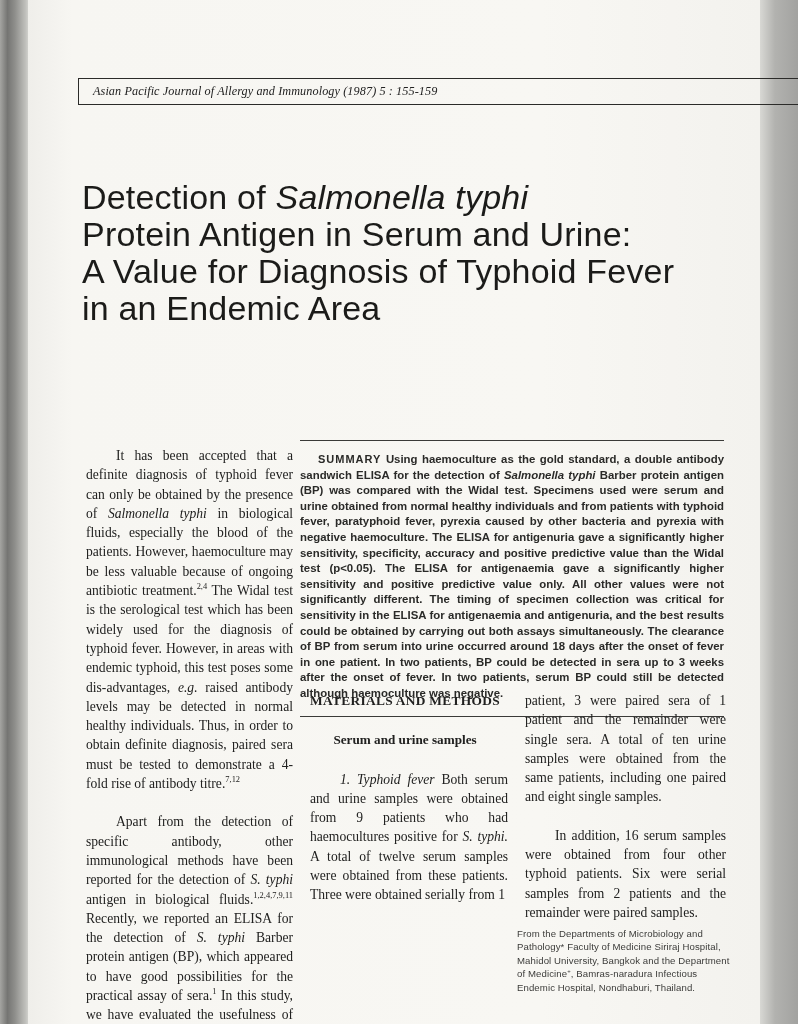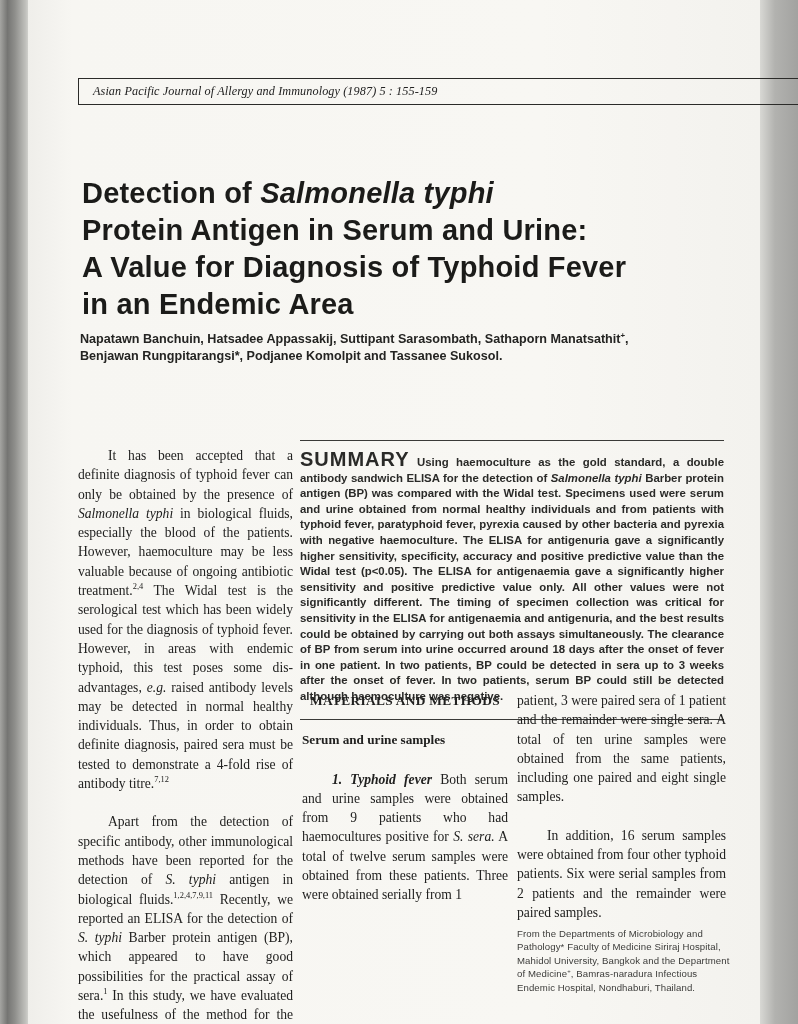--- a/index.html
+++ b/index.html
@@ -35,62 +35,62 @@
     box-sizing: border-box;
     padding-left: 14px;
   }
   .journal-box .cite {
     font-style: italic; font-size: 12.2px; color: #222; letter-spacing: 0.1px;
   }
 
   .paper-title {
     position: absolute; left: 54px; top: 156px; width: 620px;
     font-family: "Liberation Sans", sans-serif;
-    font-size: 29px; line-height: 37px; font-weight: 700;
+    font-size: 34px; line-height: 37px; font-weight: 400;
     color: #1b1b19; white-space: pre-line; letter-spacing: 0.2px;
   }
 
   .authors {
     position: absolute; left: 52px; top: 331px; width: 640px;
     font-family: "Liberation Sans", sans-serif;
     font-weight: bold; font-size: 12.6px; line-height: 17px;
     color: #242422; white-space: pre-line;
   }
 
   .col { position: absolute; text-align: justify; font-size: 13.6px; line-height: 19.3px; color: #212120; }
-  .col p { margin: 0 0 19px 0; }
+  .col p { margin: 0 0 19px 8px; }
   .col p.indent { text-indent: 30px; }
   .col p:last-child { margin-bottom: 0; }
 
   .col-left  { left: 50px;  top: 446px; width: 215px; }
   .col-mid   { left: 274px; top: 691px; width: 206px; }
   .col-right { left: 489px; top: 691px; width: 209px; }
 
   .summary-section {
     position: absolute; left: 272px; top: 440px; width: 424px;
     border-top: 1.6px solid #3a3a38;
     border-bottom: 1.6px solid #3a3a38;
     padding: 11px 0 14px 0;
     font-family: "Liberation Sans", sans-serif;
     font-weight: bold; font-size: 11.4px; line-height: 15.6px;
     text-align: justify; color: #2a2a28;
   }
 
   .run-i  { font-style: italic; }
-  .run-bi { font-weight: bold; font-style: italic; }
+  .run-bi { font-weight: normal; font-style: italic; }
   .run-sup { font-size: 0.62em; vertical-align: super; line-height: 0; }
-  .run-lead { font-size: 20px; letter-spacing: 1px; }
+  .run-lead { font-size: 11px; letter-spacing: 1px; margin-left: 18px; }
 
   .section-heading {
     font-weight: bold; text-align: center; text-indent: 0 !important;
     font-size: 13.4px; letter-spacing: 0.3px;
     margin: 0 0 20px 0 !important;
   }
   .subsection-heading {
-    font-weight: bold; text-align: left; text-indent: 0 !important;
+    font-weight: bold; text-align: center; text-indent: 0 !important;
     font-size: 13.2px;
     margin: 0 0 20px 0 !important;
   }
 
   .affiliation-footnote {
     position: absolute; left: 489px; top: 927px; width: 216px;
     font-family: "Liberation Sans", sans-serif;
     font-size: 9.6px; line-height: 13.4px; color: #3c3c3a;
     text-align: left; letter-spacing: 0.1px;
   }
@@ -106,34 +106,32 @@
 
     <div class="journal-box">
       <span class="cite">Asian Pacific Journal of Allergy and Immunology (1987) 5 : 155-159</span>
     </div>
 
     <h1 class="paper-title"><span>Detection of </span><span class="run-i">Salmonella typhi</span><span>
 Protein Antigen in Serum and Urine:
 A Value for Diagnosis of Typhoid Fever
 in an Endemic Area</span></h1>
 
-    <div class="authors"><span>Napatawn Banchuin, Hatsadee Appassakij, Suttipant Sarasombath, Sathaporn Manatsathit</span><span class="run-sup">+</span><span>,
-Benjawan Rungpitarangsi*, Podjanee Komolpit and Tassanee Sukosol.</span></div>
 
     <div class="col col-left">
       <p class="indent"><span>It has been accepted that a definite diagnosis of typhoid fever can only be obtained by the presence of </span><span class="run-i">Salmonella typhi</span><span> in biological fluids, especially the blood of the patients. However, haemoculture may be less valuable because of ongoing antibiotic treatment.</span><span class="run-sup">2,4</span><span> The Widal test is the serological test which has been widely used for the diagnosis of typhoid fever. However, in areas with endemic typhoid, this test poses some dis-advantages, </span><span class="run-i">e.g.</span><span> raised antibody levels may be detected in normal healthy individuals. Thus, in order to obtain definite diagnosis, paired sera must be tested to demonstrate a 4-fold rise of antibody titre.</span><span class="run-sup">7,12</span></p>
       <p class="indent"><span>Apart from the detection of specific antibody, other immunological methods have been reported for the detection of </span><span class="run-i">S. typhi</span><span> antigen in biological fluids.</span><span class="run-sup">1,2,4,7,9,11</span><span> Recently, we reported an ELISA for the detection of </span><span class="run-i">S. typhi</span><span> Barber protein antigen (BP), which appeared to have good possibilities for the practical assay of sera.</span><span class="run-sup">1</span><span> In this study, we have evaluated the usefulness of the method for the diagnosis of typhoid fever in an endemic area. Both sera and urine specimens were</span></p>
     </div>
 
     <div class="summary-section"><span class="run-lead">SUMMARY</span><span> Using haemoculture as the gold standard, a double antibody sandwich ELISA for the detection of </span><span class="run-i">Salmonella typhi</span><span> Barber protein antigen (BP) was compared with the Widal test. Specimens used were serum and urine obtained from normal healthy individuals and from patients with typhoid fever, paratyphoid fever, pyrexia caused by other bacteria and pyrexia with negative haemoculture. The ELISA for antigenuria gave a significantly higher sensitivity, specificity, accuracy and positive predictive value than the Widal test (p&lt;0.05). The ELISA for antigenaemia gave a significantly higher sensitivity and positive predictive value only. All other values were not significantly different. The timing of specimen collection was critical for sensitivity in the ELISA for antigenaemia and antigenuria, and the best results could be obtained by carrying out both assays simultaneously. The clearance of BP from serum into urine occurred around 18 days after the onset of fever in one patient. In two patients, BP could be detected in sera up to 3 weeks after the onset of fever. In two patients, serum BP could still be detected although haemoculture was negative.</span></div>
 
     <div class="col col-mid">
       <p class="section-heading">MATERIALS AND METHODS</p>
       <p class="subsection-heading">Serum and urine samples</p>
-      <p class="indent"><span class="run-bi">1. Typhoid fever</span><span>  Both serum and urine samples were obtained from 9 patients who had haemocultures positive for </span><span class="run-i">S. sera.</span><span> A total of twelve serum samples were obtained from these patients. Three were obtained serially from 1</span></p>
+      <p class="indent"><span class="run-bi">1. Typhoid fever</span><span>  Both serum and urine samples were obtained from 9 patients who had haemocultures positive for </span><span class="run-i">S. typhi.</span><span> A total of twelve serum samples were obtained from these patients. Three were obtained serially from 1</span></p>
     </div>
 
     <div class="col col-right">
       <p>patient, 3 were paired sera of 1 patient and the remainder were single sera. A total of ten urine samples were obtained from the same patients, including one paired and eight single samples.</p>
       <p class="indent">In addition, 16 serum samples were obtained from four other typhoid patients. Six were serial samples from 2 patients and the remainder were paired samples.</p>
     </div>
 
     <div class="affiliation-footnote"><span>From the Departments of Microbiology and Pathology* Faculty of Medicine Siriraj Hospital, Mahidol University, Bangkok and the Department of Medicine</span><span class="run-sup">+</span><span>, Bamras-naradura Infectious Endemic Hospital, Nondhaburi, Thailand.</span></div>
 
   </div>

